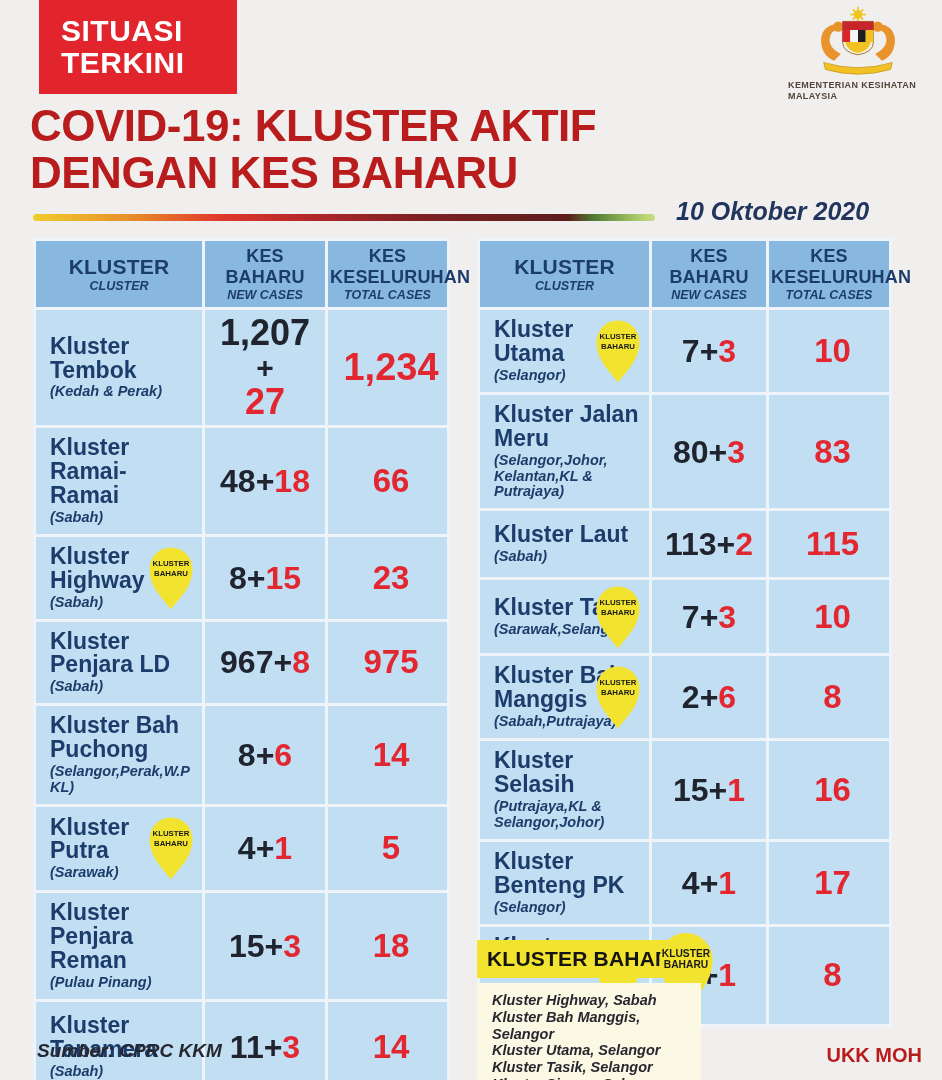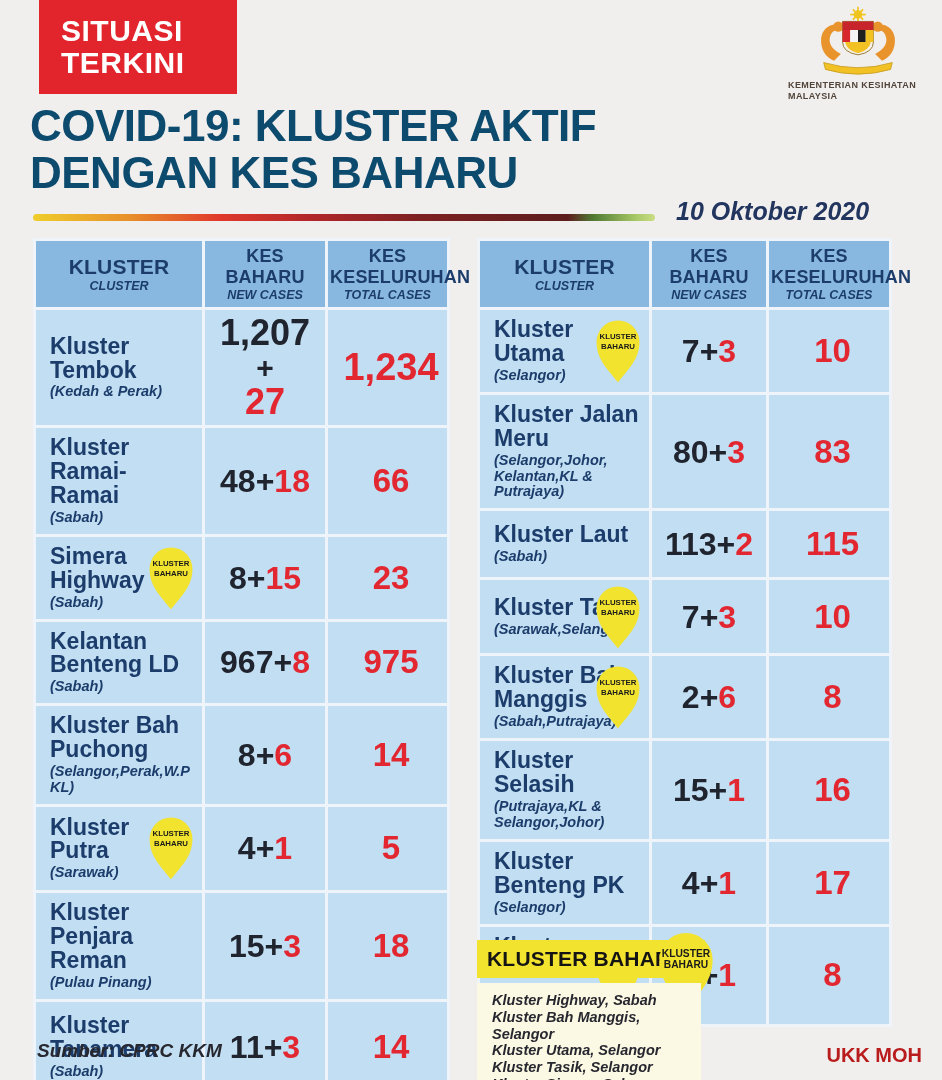--- a/index.html
+++ b/index.html
@@ -19,21 +19,21 @@
   }
   .emblem-wrap {
     position:absolute; right:14px; top:6px; width:140px; 
   }
   .emblem-caption {
     margin-top:2px; font-size:9px; font-weight:bold; color:#51443a;
     letter-spacing:.4px; line-height:1.25;
   }
   .page-title {
     position:absolute; left:30px; top:103px; width:880px;
-    font-size:44px; font-weight:bold; color:#0c4a6e; line-height:1.06;
+    font-size:44px; font-weight:bold; color:#b91c1c; line-height:1.06;
     letter-spacing:-0.5px;
   }
   .divider {
     position:absolute; left:33px; top:214px; width:622px; height:7px; border-radius:4px;
     background:linear-gradient(to right,
       #efcd2b 0%, #e8912a 15%, #e0392b 30%, #b0272a 45%,
       #7e2022 62%, #5e1d1d 86%, #4f7a33 90%, #a9c966 97%, #c9dd85 100%);
   }
   .report-date {
     position:absolute; left:676px; top:197px; width:230px;
@@ -185,39 +185,39 @@
 
       </div>
       <div class="cell num-cell" style="min-height:66px">
         <div class="newcases">
            <span class="num-dark">48+</span><span class="num-red">18</span></div>
       </div>
       <div class="cell total-cell " style="min-height:66px">
         <span>66</span>
       </div>
       <div class="cell name-cell" style="min-height:74px">
-        <div class="c-name">Simera Highway</div>
+        <div class="c-name">Kluster Highway</div>
         <div class="c-loc">(Sabah)</div>
         <span class="balloon">
           <svg width="50" height="66" viewBox="0 0 60 80">
     <path d="M30,78 C19,63 4,51 4,29 A26,26 0 1,1 56,29 C56,51 41,63 30,78 Z" fill="#f2e32f"></path>
     <text x="30" y="26" text-anchor="middle" font-size="9.5" font-weight="bold" fill="#1a1a1a" font-family="Liberation Sans, sans-serif">KLUSTER</text>
     <text x="30" y="37" text-anchor="middle" font-size="9.5" font-weight="bold" fill="#1a1a1a" font-family="Liberation Sans, sans-serif">BAHARU</text>
   </svg>
         </span>
       </div>
       <div class="cell num-cell" style="min-height:74px">
         <div class="newcases">
            <span class="num-dark">8+</span><span class="num-red">15</span></div>
       </div>
       <div class="cell total-cell " style="min-height:74px">
         <span>23</span>
       </div>
       <div class="cell name-cell" style="min-height:72px">
-        <div class="c-name">Kelantan Benteng LD</div>
+        <div class="c-name">Kluster Penjara LD</div>
         <div class="c-loc">(Sabah)</div>
 
       </div>
       <div class="cell num-cell" style="min-height:72px">
         <div class="newcases">
            <span class="num-dark">967+</span><span class="num-red">8</span></div>
       </div>
       <div class="cell total-cell " style="min-height:72px">
         <span>975</span>
       </div>

